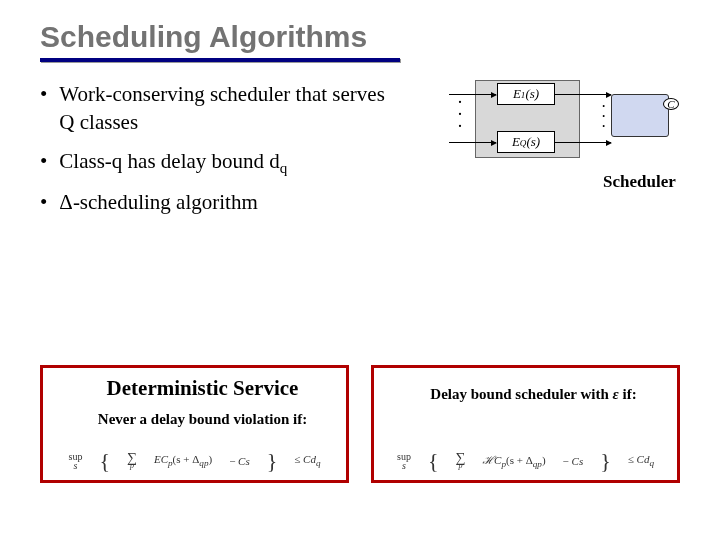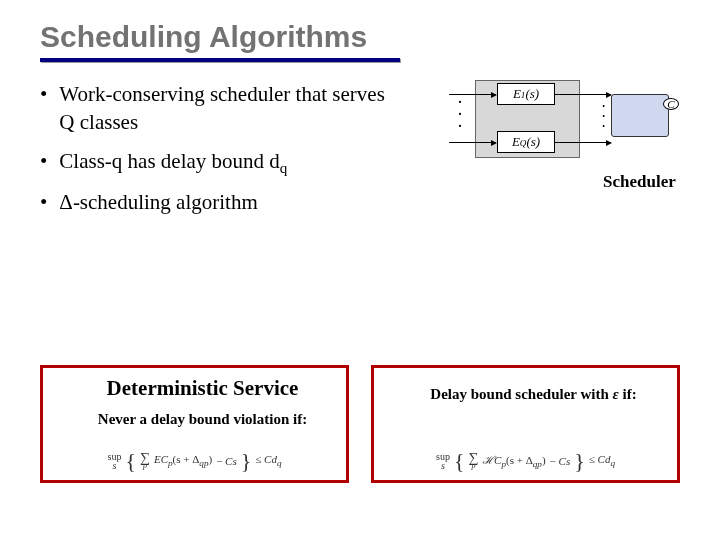--- a/index.html
+++ b/index.html
@@ -164,21 +164,21 @@
   .formula {
     position: absolute;
     left: 50%;
     transform: translateX(-50%);
     bottom: 10px;
     font-family: "Times New Roman", serif;
     font-size: 11px;
     white-space: nowrap;
     display: flex;
     align-items: center;
-    gap: 4px;
+    gap: 17px;
     color: #333;
   }
   .sup-frm {
     display: inline-flex;
     flex-direction: column;
     align-items: center;
     line-height: 0.9;
     font-size: 10px;
   }
   .brace-l, .brace-r { font-size: 22px; line-height: 0; }

